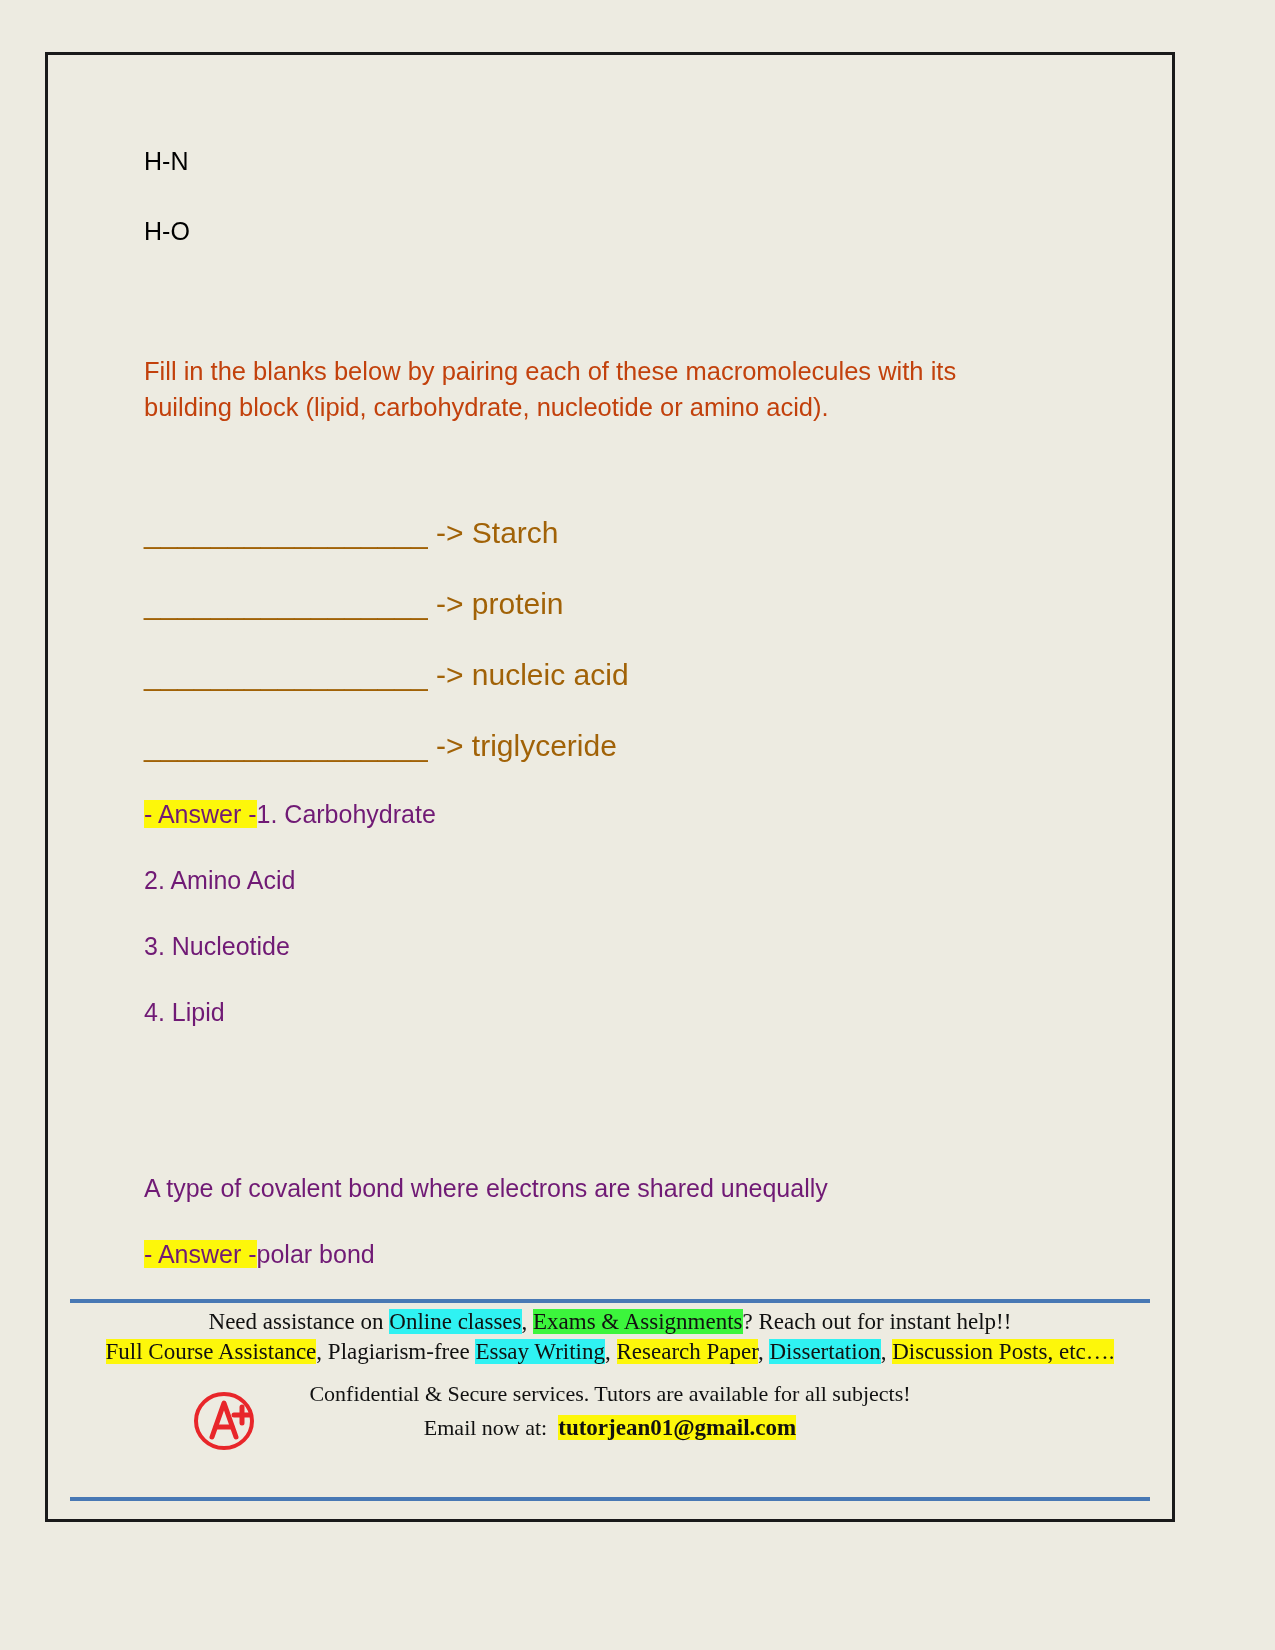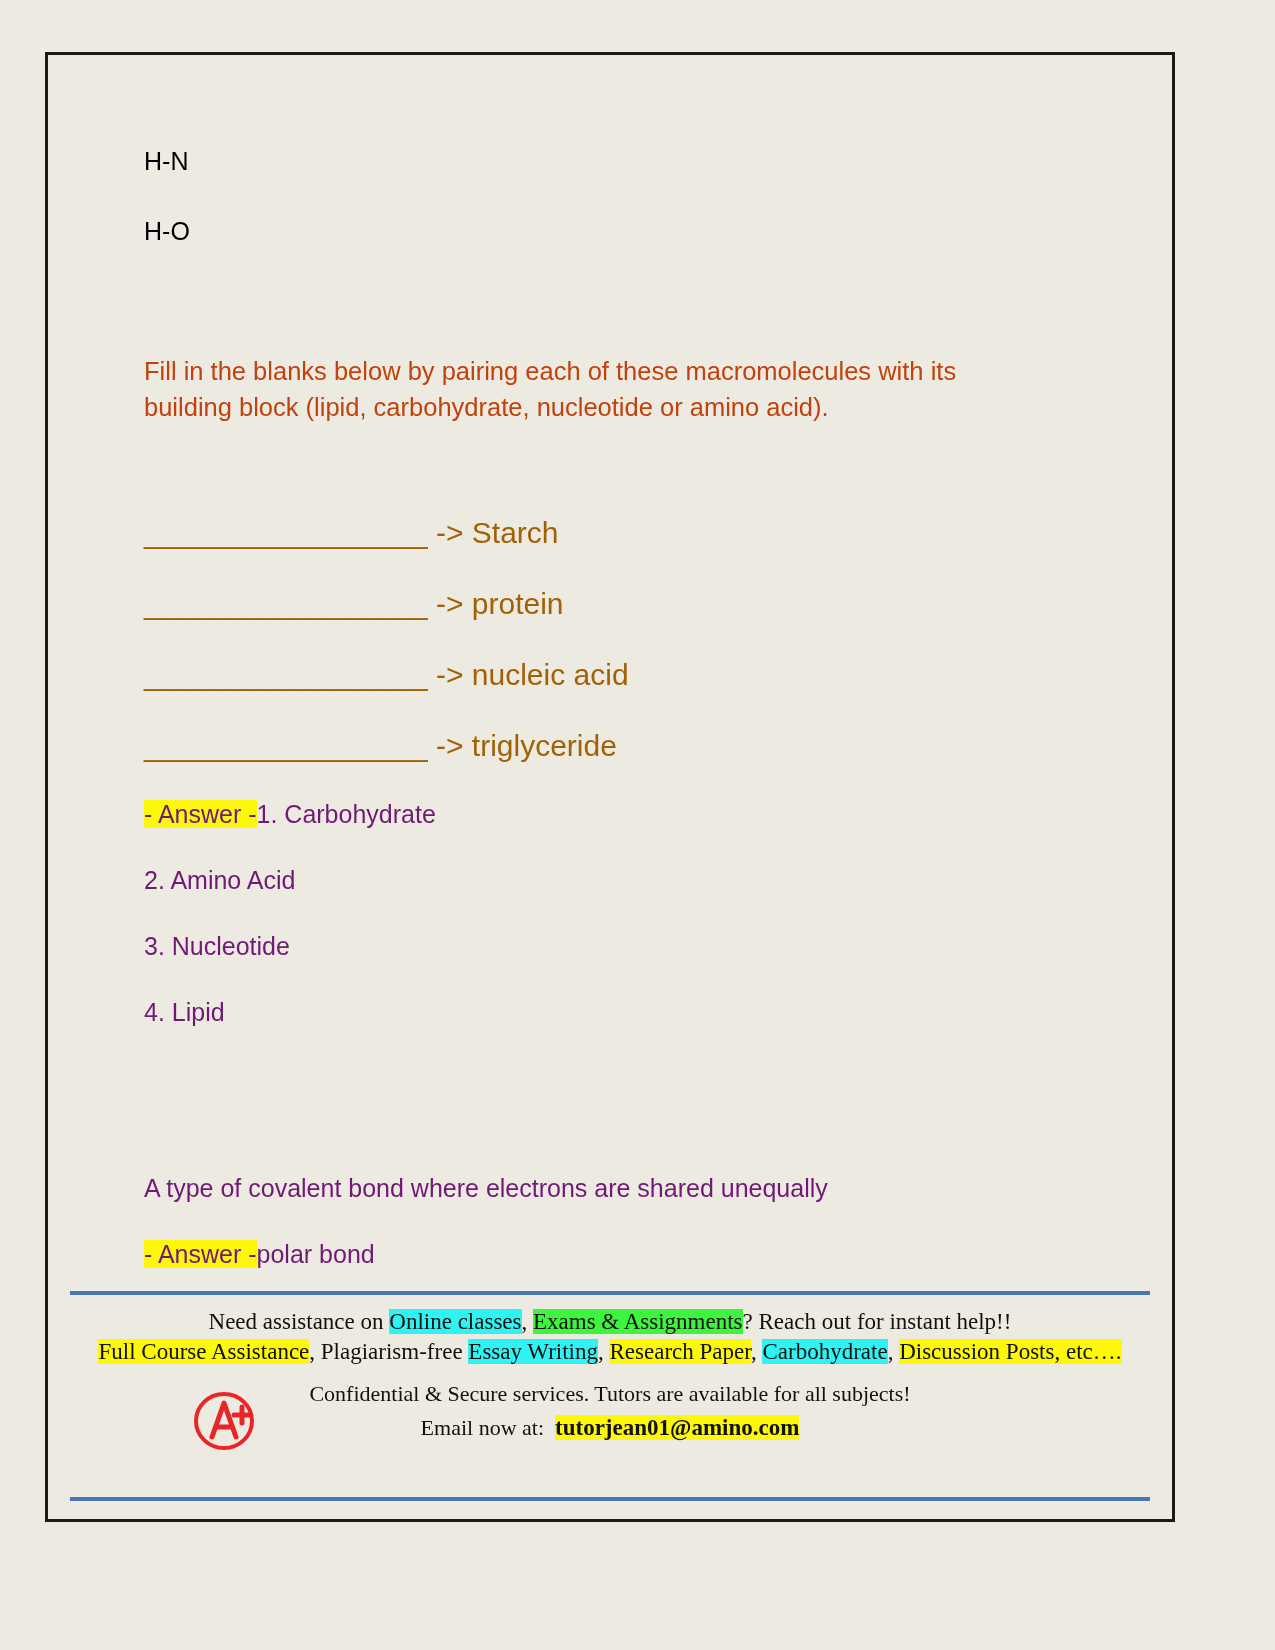--- a/index.html
+++ b/index.html
@@ -73,21 +73,21 @@
     left: 22px;
     right: 22px;
     bottom: 18px;
   }
   .rule {
     height: 4px;
     background: #4878b4;
     width: 100%;
   }
   .footer-body {
-    padding: 14px 0 10px 0;
+    padding: 6px 0 10px 0;
     font-family: "Liberation Serif", serif;
     text-align: center;
     color: #111;
   }
   .f-line1 {
     font-size: 23px;
     margin-bottom: 4px;
   }
   .f-line2 {
     font-size: 23px;
@@ -157,33 +157,33 @@
     <p class="ans-row"><span class="hl-yellow">- Answer -</span><span>polar bond</span></p>
 
   </div>
 
   <div class="footer">
     <div class="rule"></div>
 
     <div class="footer-body">
       <div class="f-line1"><span>Need assistance on </span><span class="hl-cyan">Online classes</span><span>, </span><span class="hl-green">Exams &amp; Assignments</span><span>? Reach out for instant help!!</span></div>
 
-      <div class="f-line2"><span class="hl-yellow">Full Course Assistance</span><span>, Plagiarism-free </span><span class="hl-cyan">Essay Writing</span><span>, </span><span class="hl-yellow">Research Paper</span><span>, </span><span class="hl-cyan">Carbohydrate</span><span>, </span><span class="hl-yellow">Discussion Posts, etc….</span></div>
+      <div class="f-line2"><span class="hl-yellow">Full Course Assistance</span><span>, Plagiarism-free </span><span class="hl-cyan">Essay Writing</span><span>, </span><span class="hl-yellow">Research Paper</span><span>, </span><span class="hl-cyan">Dissertation</span><span>, </span><span class="hl-yellow">Discussion Posts, etc….</span></div>
 
       <div class="f-lower">
         <div class="aplus">
           <svg viewBox="0 0 72 72" width="72" height="72" aria-hidden="true">
             <ellipse cx="34" cy="36" rx="28" ry="27" fill="none" stroke="#e8262a" stroke-width="4"></ellipse>
             <path d="M22 52 L34 18 L46 52" fill="none" stroke="#e8262a" stroke-width="5" stroke-linecap="round" stroke-linejoin="round"></path>
             <line x1="26" y1="42" x2="42" y2="42" stroke="#e8262a" stroke-width="5" stroke-linecap="round"></line>
             <line x1="52" y1="22" x2="52" y2="38" stroke="#e8262a" stroke-width="5" stroke-linecap="round"></line>
             <line x1="44" y1="30" x2="60" y2="30" stroke="#e8262a" stroke-width="5" stroke-linecap="round"></line>
           </svg>
         </div>
         <div class="f-line3">Confidential &amp; Secure services. Tutors are available for all subjects!</div>
-        <div class="f-line4"><span>Email now at:</span>&nbsp; <span class="hl-yellow email">tutorjean01@amino.com</span></div>
+        <div class="f-line4"><span>Email now at:</span>&nbsp; <span class="hl-yellow email">tutorjean01@gmail.com</span></div>
       </div>
     </div>
 
     <div class="rule footer-rule-bottom"></div>
   </div>
 
 </div>
 
 </body></html>

